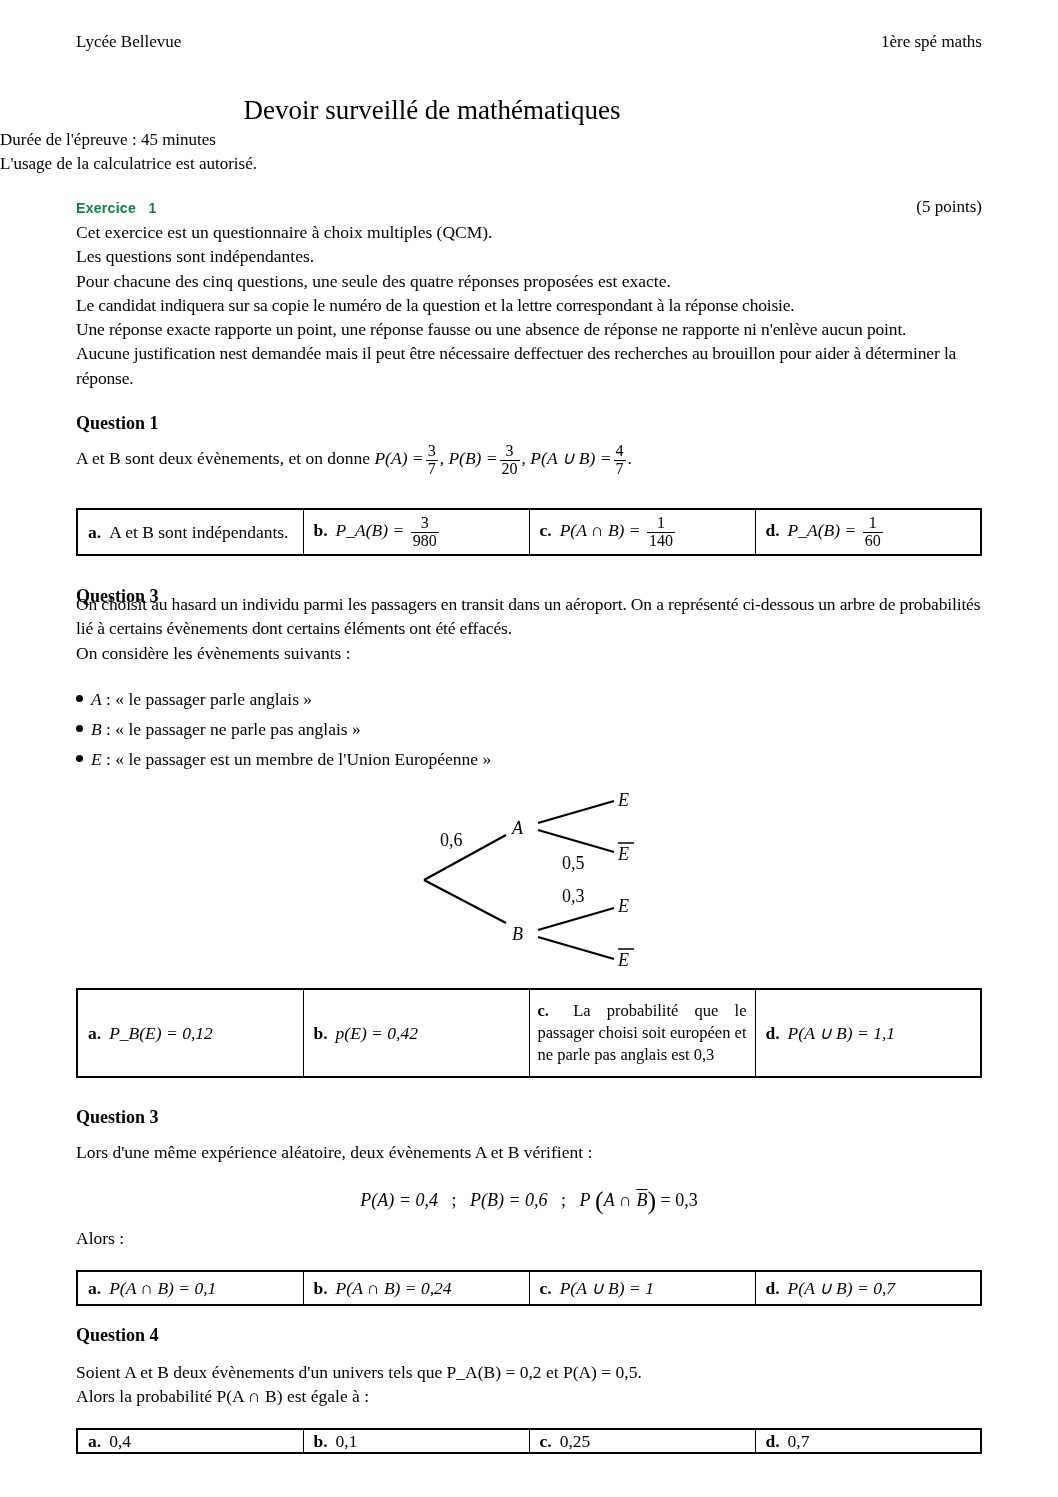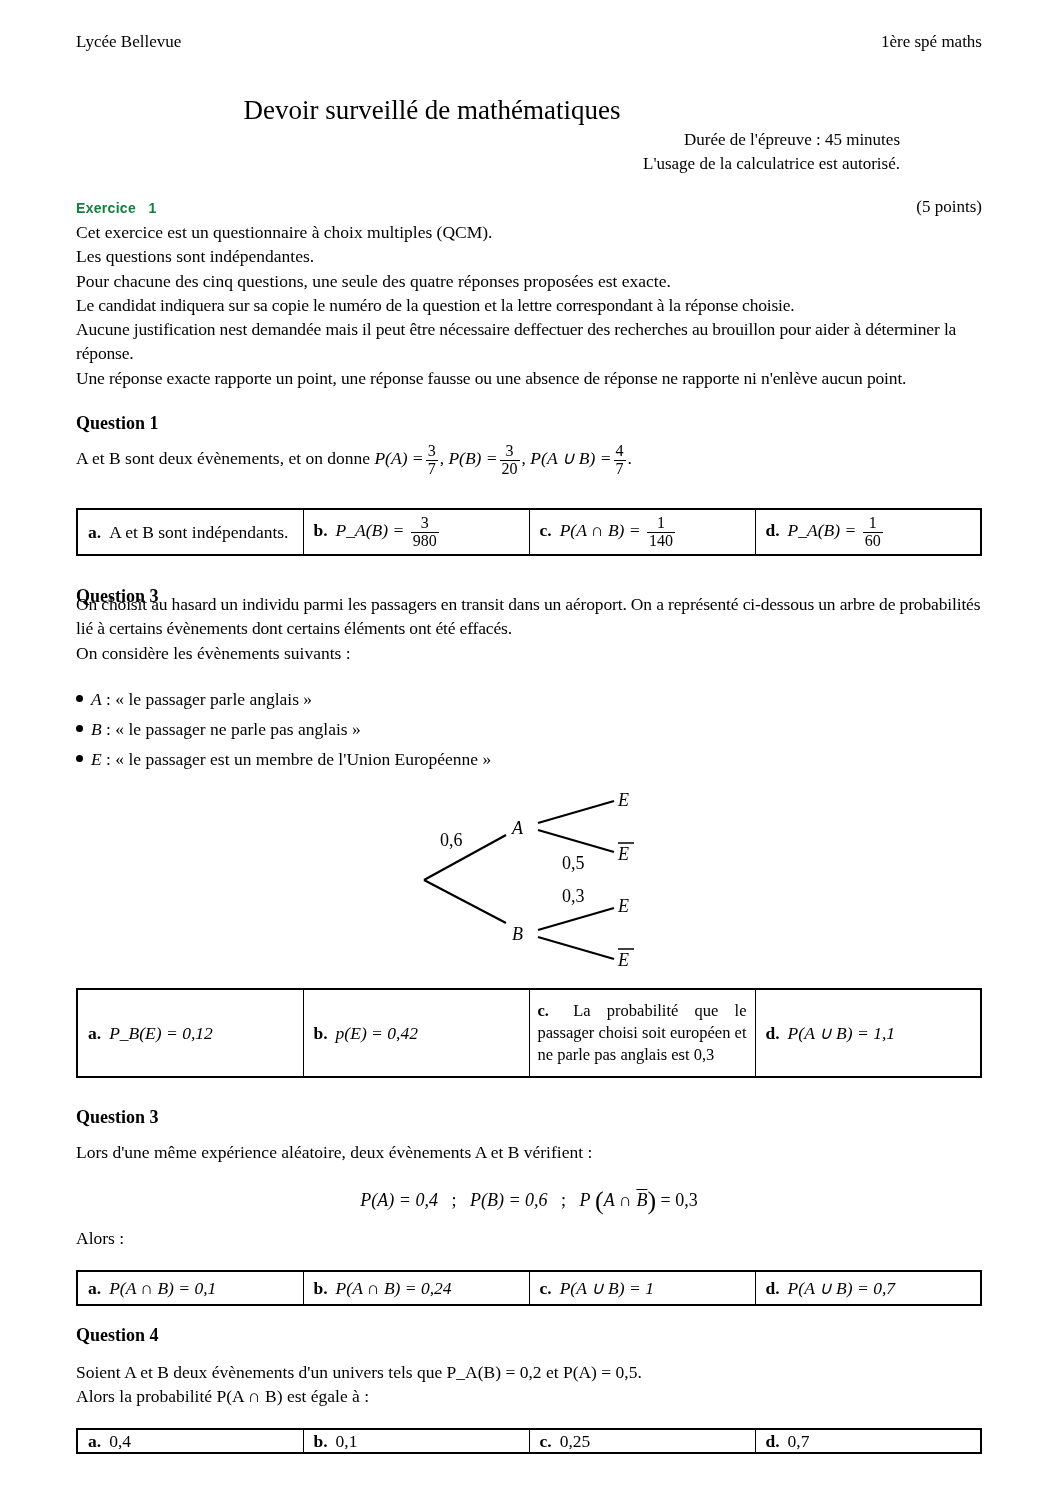--- a/index.html
+++ b/index.html
@@ -10,21 +10,21 @@
   }
   .abs { position: absolute; }
   .hdr { top: 32px; font-size: 17px; font-family: "Liberation Serif", serif; }
   .hdr-left { left: 76px; }
   .hdr-right { right: 76px; }
   .title {
     left: 0; width: 864px; text-align: center; top: 95px;
     font-size: 27px; font-family: "Liberation Serif", serif;
   }
   .subtitle {
-    left: 0; width: 900px; text-align: right;
+    left: 0; width: 900px; text-align: left;
     font-size: 17px; font-family: "Liberation Serif", serif;
   }
   .ex-label {
     left: 76px; top: 200px; color: #15803d; font-weight: bold;
     font-family: "Liberation Sans", sans-serif; font-size: 14px; letter-spacing: 0.3px;
   }
   .ex-points { right: 76px; top: 197px; font-size: 17px; font-family: "Liberation Serif", serif; }
   .para {
     left: 76px; width: 906px; font-family: "Liberation Serif", serif; font-size: 17.5px;
     line-height: 24.3px;
@@ -64,22 +64,22 @@
 <div class="abs subtitle" style="top:154px;">L'usage de la calculatrice est autorisé.</div>
 
 <div class="abs ex-label" style="white-space:pre;">Exercice   1</div>
 <div class="abs ex-points">(5 points)</div>
 
 <div class="abs para" style="top:220px;">
   <div>Cet exercice est un questionnaire à choix multiples (QCM).</div>
   <div>Les questions sont indépendantes.</div>
   <div>Pour chacune des cinq questions, une seule des quatre réponses proposées est exacte.</div>
   <div style="letter-spacing:-0.2px;">Le candidat indiquera sur sa copie le numéro de la question et la lettre correspondant à la réponse choisie.</div>
+  <div style="letter-spacing:-0.15px;">Une réponse exacte rapporte un point, une réponse fausse ou une absence de réponse ne rapporte ni n'enlève aucun point.</div>
   <div style="letter-spacing:-0.15px;">Aucune justification nest demandée mais il peut être nécessaire deffectuer des recherches au brouillon pour aider à déterminer la réponse.</div>
-  <div style="letter-spacing:-0.15px;">Une réponse exacte rapporte un point, une réponse fausse ou une absence de réponse ne rapporte ni n'enlève aucun point.</div>
 </div>
 
 <div class="abs qtitle" style="top:413px;">Question 1</div>
 <div class="abs para" style="top:443px;">
   <span>A et B sont deux évènements, et on donne</span>
   <span class="m">P(A) =</span><span class="frac"><span class="num">3</span><span>7</span></span>,
   <span class="m">P(B) =</span><span class="frac"><span class="num">3</span><span>20</span></span>,
   <span class="m">P(A ∪ B) =</span><span class="frac"><span class="num">4</span><span>7</span></span>.
 </div>
 

